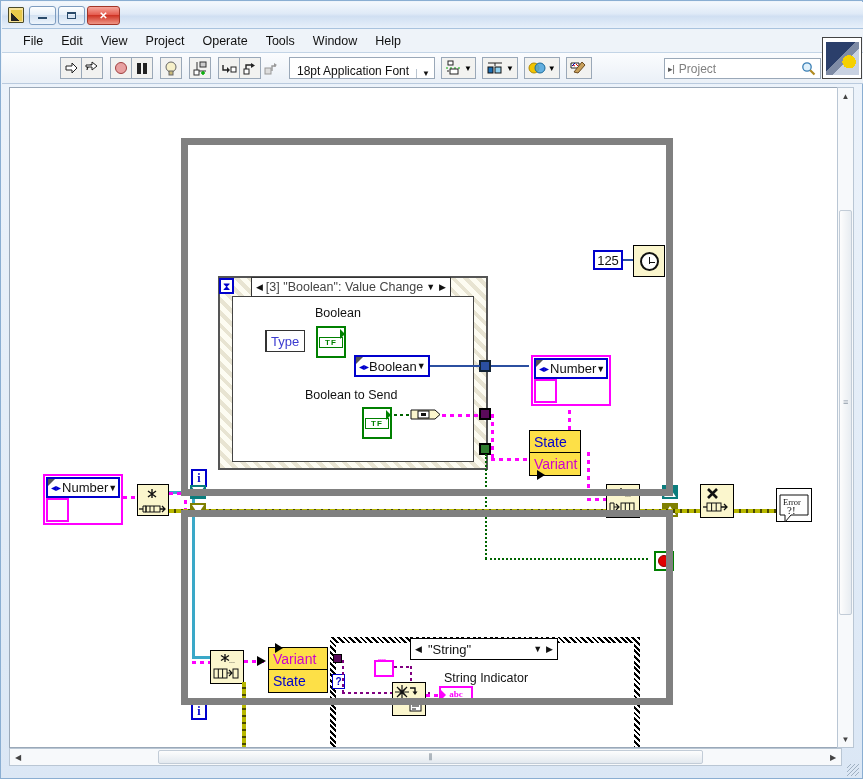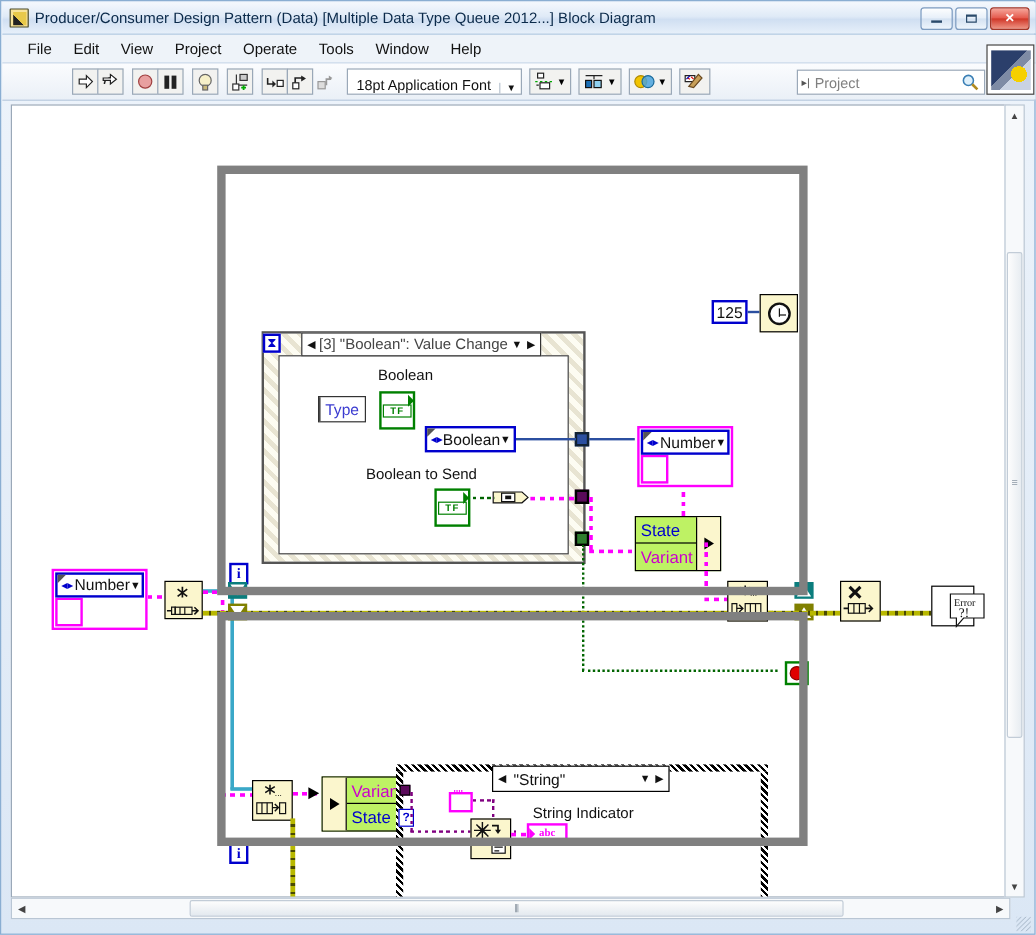--- a/index.html
+++ b/index.html
@@ -221,21 +221,21 @@
   .enum-body .sq{width:23px;border:2px solid #ff00ff;}
   .enum-inline{
     position:absolute;height:22px;border:2px solid #0000cd;background:#fff;
     display:flex;align-items:center;font-size:13px;color:#111;padding:0 3px;
   }
   .enum-inline:before{
     content:"";position:absolute;left:0;top:0;
     border-top:7px solid #555;border-right:7px solid transparent;
   }
   .cluster{
-    position:absolute;border:1px solid #000;background:#bef264;display:flex;
+    position:absolute;border:1px solid #000;background:#fde047;display:flex;flex-direction:column;
   }
   .cluster .rows{display:flex;flex-direction:column;}
   .cluster .row{
     height:22px;display:flex;align-items:center;padding:0 4px;font-size:14px;
     border-bottom:1px solid #000;
   }
   .cluster .row:last-child{border-bottom:none;}
   .cluster .bundlebar{width:20px;background:#fbf6cd;border-left:1px solid #000;position:relative;}
   .cluster .bundlebar:before{
     content:"";position:absolute;left:6px;top:50%;transform:translateY(-50%);
@@ -255,21 +255,20 @@
     border-left:6px solid transparent;border-right:6px solid transparent;border-bottom:9px solid #fff;}
   .stopbtn{
     position:absolute;width:20px;height:20px;border:2px solid #008000;background:#fff;
     display:flex;align-items:center;justify-content:center;
   }
   .stopbtn i{width:12px;height:12px;border-radius:50%;background:#e00000;border:1px solid #8b0000;display:block;}
   .errbox{
     position:absolute;width:36px;height:34px;border:1px solid #000;background:#fff;
     font-size:8px;color:#111;text-align:center;line-height:1.05;padding-top:4px;
     font-family:"Liberation Serif",serif;
-    padding-left:12px;
   }
   .timerbox{
     position:absolute;width:32px;height:32px;background:#fbf6cd;border:1px solid #000;
     display:flex;align-items:center;justify-content:center;
   }
   .watch{width:19px;height:19px;border:2px solid #111;border-radius:50%;position:relative;background:#fff;}
   .watch:before{content:"";position:absolute;left:7px;top:3px;width:1.5px;height:7px;background:#111;}
   .watch:after{content:"";position:absolute;left:8px;top:8px;width:5px;height:1.5px;background:#111;}
   .numconst{
     position:absolute;height:20px;border:2px solid #0000cd;background:#fff;
@@ -303,21 +302,20 @@
   .dotwire{position:absolute;height:0;border-top:2px dotted #006400;}
   .dotwire-v{position:absolute;width:0;border-left:2px dotted #006400;}
 </style>
 </head>
 <body>
 
 <div class="window">
 
   <div class="titlebar">
     <div class="title-icon"></div>
-    <div class="title-text">Producer/Consumer Design Pattern (Data) [Multiple Data Type Queue 2012...] Block Diagram</div>
     <div class="win-btns">
       <div class="win-btn">
           <div class="mini-line"></div>
         </div>
       <div class="win-btn">
           <div class="mini-sq"></div>
         </div>
       <div class="win-btn close">✕</div>
     </div>
   </div>

